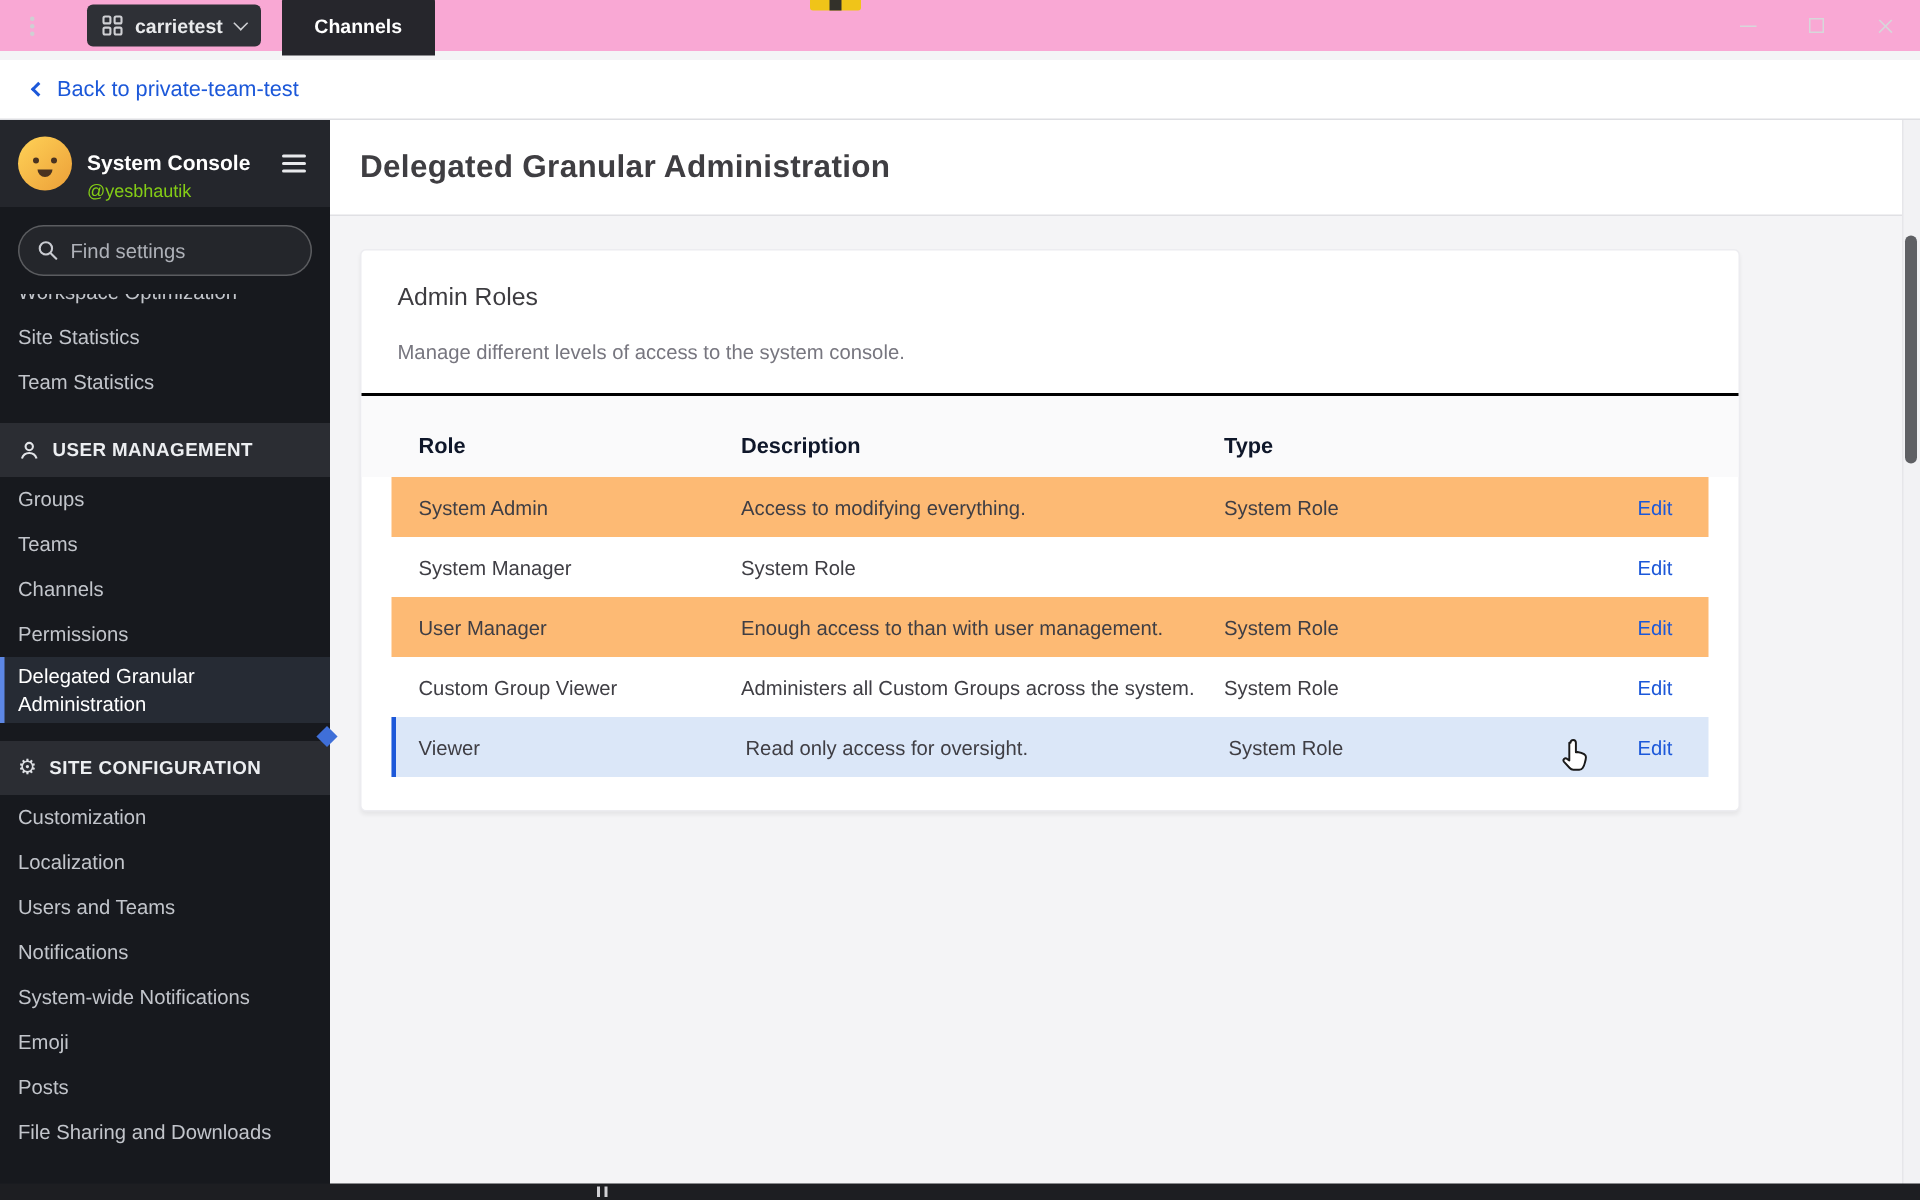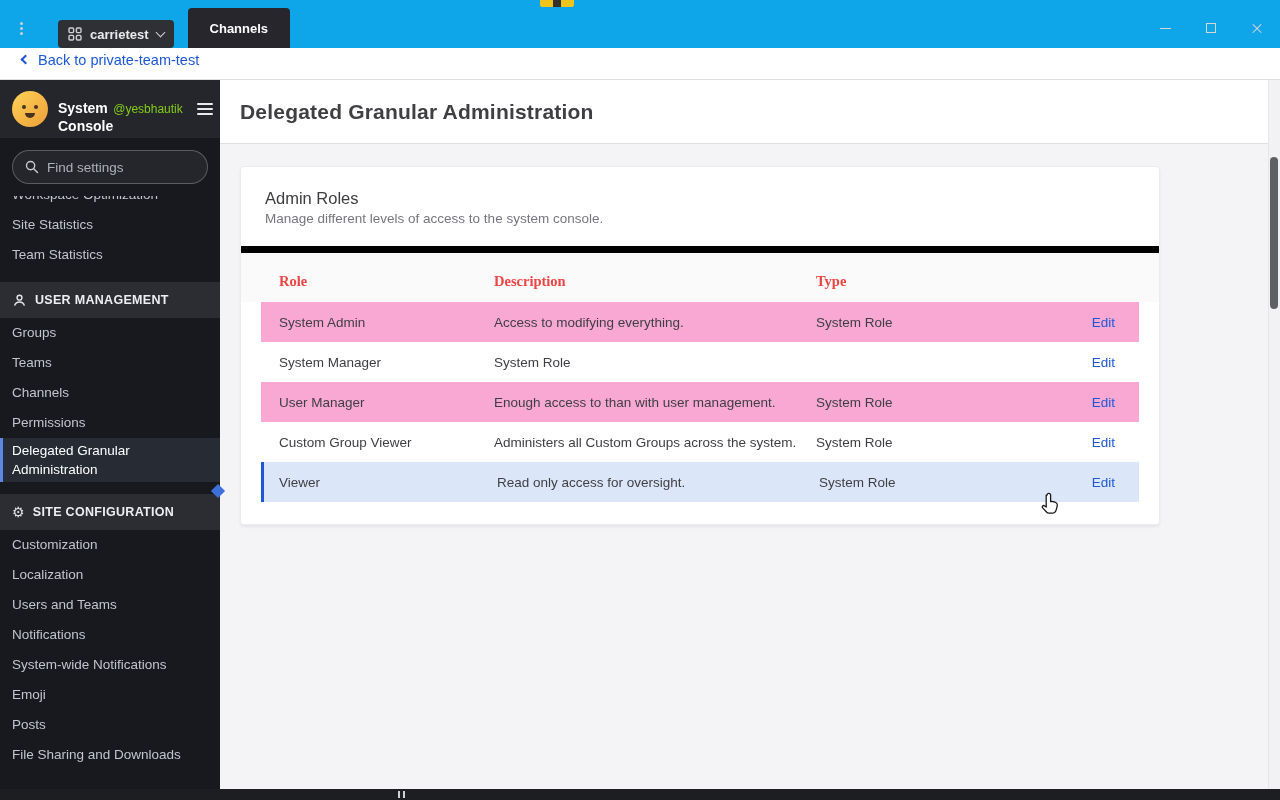--- a/index.html
+++ b/index.html
@@ -6,22 +6,22 @@
   html,body { width:1280px; height:800px; overflow:hidden; }
   body {
     position:relative;
     font-family:"Liberation Sans","DejaVu Sans",sans-serif;
     background:#f4f4f6;
     -webkit-font-smoothing:antialiased;
   }
 
   
   .titlebar {
-    position:absolute; top:0; left:0; width:1280px; height:48px;
-    background:#0ea5e9; display:flex; align-items:flex-end; color:#e8e8ea;
+    position:absolute; top:0; left:0; width:1280px; height:34px;
+    background:#f9a8d4; display:flex; align-items:center; color:#e8e8ea;
     z-index:4;
   }
   .kebab-btn { width:42px; height:40px; display:flex; align-items:center; justify-content:center; }
   .kebab-glyph { width:3px; height:3px; border-radius:50%; background:#cfcfd3;
     box-shadow:0 -5px 0 #cfcfd3, 0 5px 0 #cfcfd3; }
   .server-btn {
     display:flex; align-items:center; gap:8px; background:#2e3036;
     height:28px; padding:0 10px; border-radius:4px; margin-left:16px;
     font-size:13px; font-weight:700; color:#e9eaec;
   }
@@ -62,21 +62,21 @@
   .sb-header {
     height:58px; background:#24262c; display:flex; align-items:center;
     padding:0 12px; gap:10px; position:relative; z-index:3;
   }
   .avatar { position:relative; width:36px; height:36px; border-radius:50%;
     background:linear-gradient(135deg,#ffd257,#ec9f38); flex:0 0 36px; }
   .avatar::before { content:""; position:absolute; left:10px; top:14px; width:4px; height:4px;
     border-radius:50%; background:#4a3320; box-shadow:12px 0 0 #4a3320; }
   .avatar::after { content:""; position:absolute; left:13px; top:22px; width:10px; height:5px;
     border-radius:0 0 10px 10px; background:#4a3320; }
-  .sb-titles { display:flex; flex-direction:row; line-height:1.25;margin-top:17px; }
+  .sb-titles { display:flex; flex-direction:column; line-height:1.25;margin-top:17px; }
   .sb-title { font-size:14px; font-weight:700; color:#ffffff; }
   .sb-sub { font-size:12px; color:#84cc16; margin-top:2px; }
   .hamburger { margin-left:auto; display:flex; flex-direction:column; gap:3px; padding:4px; }
   .hamburger span { width:16px; height:2px; background:#e8e9ec; border-radius:1px; }
 
   .search-wrap { position:relative; z-index:2; background:#17191e; padding:12px; }
   .search-pill {
     height:34px; border-radius:17px; border:1px solid rgba(255,255,255,.25);
     background:rgba(255,255,255,.06); display:flex; align-items:center; gap:8px;
     padding:0 12px; color:#aeb1b8; font-size:13.5px;
@@ -112,30 +112,30 @@
   }
   .page-title { font-size:21px; font-weight:700; color:#3f3e42; letter-spacing:.2px; }
 
   .card {
     position:absolute; left:20px; top:86px; width:920px;
     background:#ffffff; border:1px solid #ececf0; border-radius:4px;
     box-shadow:0 2px 3px rgba(0,0,0,.06);
   }
   .card-head { padding:22px 24px 20px; }
   .card-title { font-size:16.5px; font-weight:400; color:#3d3c40; }
-  .card-desc { margin-top:3px; font-size:13.5px; color:#77767f; }
+  .card-desc { margin-top:19px; font-size:13.5px; color:#77767f; }
 
   .thead {
     height:56px; padding:0 20px 12px; display:flex; align-items:flex-end;
-    background:#fafafb; border-top:7px solid #000000;
-    font-size:14.5px; font-weight:700; color:#ef4444;font-family:Liberation Serif, serif;
+    background:#fafafb; border-top:2px solid #000000;
+    font-size:14.5px; font-weight:700; color:#0f172a;
   }
   .tbody { margin:0 20px 22px; }
   .row { display:flex; align-items:center; height:40px; font-size:13.5px; color:#3f3e44; }
-  .row.alt { background:#f9a8d4;justify-content:flex-end; }
+  .row.alt { background:#fdba74;justify-content:flex-end; }
   .row.highlight { background:#dbe7f8; border-left:3px solid #1c58d9; }
   .row.highlight .c-role { padding-left:15px; }
   .c-role { flex:0 0 233px; padding-left:18px; }
   .c-desc { flex:0 0 322px; }
   .c-type { flex:1; }
   .c-edit { flex:0 0 100px; text-align:right; padding-right:24px; }
   .edit-link { color:#1c58d9; text-decoration:none; font-size:13.5px; }
 
   
   .scroll-track {

